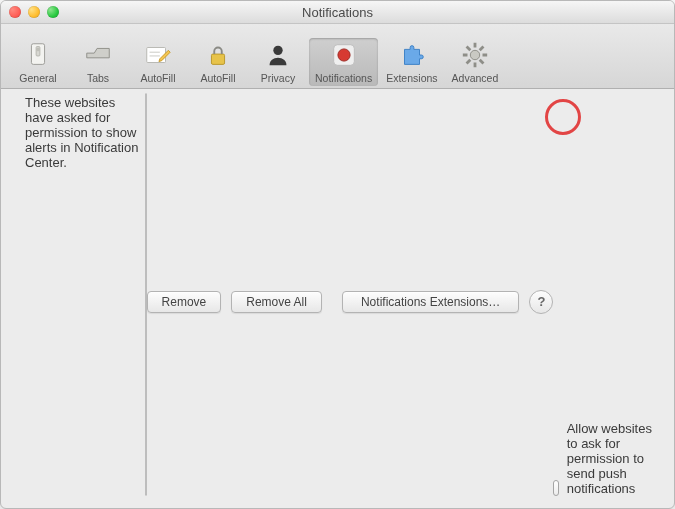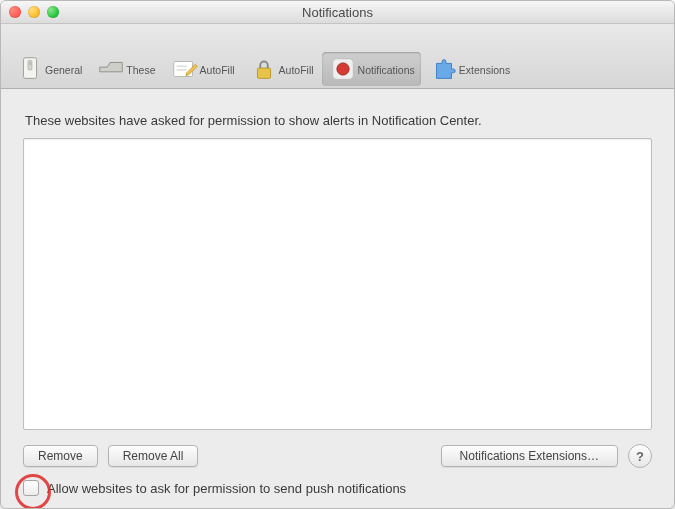--- a/index.html
+++ b/index.html
@@ -7,35 +7,35 @@
   
   .titlebar{height:22px;background:linear-gradient(#f6f6f6,#dcdcdc);border-bottom:1px solid #c4c4c4;display:flex;align-items:center;position:relative}
   .traffic{display:flex;gap:7px;margin-left:8px}
   .tl{width:12px;height:12px;border-radius:50%;box-shadow:inset 0 0 1px rgba(0,0,0,.35)}
   .tl.red{background:radial-gradient(circle at 30% 30%,#ff8a80,#ff5f57 60%,#e0443e)}
   .tl.yel{background:radial-gradient(circle at 30% 30%,#ffe083,#ffbd2e 60%,#e0a528)}
   .tl.grn{background:radial-gradient(circle at 30% 30%,#8ee58e,#28c940 60%,#1fa334)}
   .title{position:absolute;left:0;right:0;text-align:center;font-size:13px;color:#4a4a4a;pointer-events:none}
   
   .toolbar{height:62px;background:linear-gradient(#e9e9e9,#d6d6d6);border-bottom:1px solid #b0b0b0;display:flex;align-items:flex-end;padding:0 8px 2px 8px;gap:2px}
-  .tbtn{display:flex;flex-direction:row;align-items:center;justify-content:flex-end;padding:2px 6px 2px 6px;border-radius:4px;min-width:46px;cursor:default}
+  .tbtn{display:flex;flex-direction:column;align-items:center;justify-content:flex-end;padding:2px 6px 2px 6px;border-radius:4px;min-width:46px;cursor:default}
   .tbtn.sel{background:linear-gradient(#cfcfcf,#b9b9b9);box-shadow:inset 0 1px 2px rgba(0,0,0,.25)}
   .tlabel{font-size:10.5px;color:#555;margin-top:2px;white-space:nowrap}
   .ticon{width:30px;height:30px;display:flex;align-items:center;justify-content:center}
   .ticon svg{width:30px;height:30px}
   
-  .content{flex:1;padding:22px 22px 12px 22px;display:flex;flex-direction:column;min-height:0}
+  .content{flex:1;padding:4px 22px 12px 22px;display:flex;min-height:0}
   .desc{font-size:13px;color:#3a3a3a;margin:2px 2px 10px 2px}
   .listbox{flex:1;background:#fff;border:1px solid #bdbdbd;border-radius:2px;box-shadow:inset 0 1px 2px rgba(0,0,0,.07)}
   .row{display:flex;align-items:center;gap:10px;margin-top:14px}
   .spacer{flex:1}
   .btn{height:22px;padding:0 14px;font-size:12px;color:#444;background:linear-gradient(#fdfdfd,#e7e7e7);border:1px solid #b3b3b3;border-radius:4px;box-shadow:0 1px 0 rgba(255,255,255,.6) inset,0 1px 1px rgba(0,0,0,.08);cursor:default;white-space:nowrap}
   .btn.wide{padding:0 18px}
   .help{width:22px;height:22px;border-radius:50%;border:1px solid #b3b3b3;background:linear-gradient(#fdfdfd,#e7e7e7);display:flex;align-items:center;justify-content:center;color:#666;font-weight:bold;font-size:13px;cursor:default}
-  .chkrow{display:flex;align-items:center;gap:8px;margin-top:12px;position:relative}
+  .chkrow{display:flex;align-items:flex-end;gap:8px;margin-top:12px;position:relative}
   .chk{width:14px;height:14px;border:1px solid #a5a5a5;border-radius:3px;background:linear-gradient(#fff,#ececec);box-shadow:inset 0 1px 0 #fff}
   .chklabel{font-size:13px;color:#3a3a3a}
   .highlight{position:absolute;left:-8px;top:-6px;width:30px;height:30px;border:3px solid rgba(225,40,40,.85);border-radius:50%;pointer-events:none}
 </style>
 </head>
 <body>
 
 <div class="window">
 
   <div class="titlebar">
@@ -57,21 +57,21 @@
           </svg>
       </span>
       <span class="tlabel">General</span>
     </div>
     <div class="tbtn">
       <span class="ticon">
         <svg viewBox="0 0 32 32">
             <path d="M4 14h8l3-5h13v10H4z" fill="#cfcfca" stroke="#8e8e88"></path>
           </svg>
       </span>
-      <span class="tlabel">These</span>
+      <span class="tlabel">Tabs</span>
     </div>
     <div class="tbtn">
       <span class="ticon">
         <svg viewBox="0 0 32 32">
             <rect x="4" y="8" width="20" height="16" rx="1" fill="#fff" stroke="#b5b5b0"></rect>
             <line x1="7" y1="13" x2="18" y2="13" stroke="#c8c8c2"></line>
             <line x1="7" y1="17" x2="18" y2="17" stroke="#c8c8c2"></line>
             <path d="M18 20 L27 11l2 2-9 9-3 1z" fill="#f4c551" stroke="#c79a2a"></path>
           </svg>
       </span>
@@ -79,37 +79,64 @@
     </div>
     <div class="tbtn">
       <span class="ticon">
         <svg viewBox="0 0 32 32">
             <rect x="9" y="15" width="14" height="11" rx="1.5" fill="#e7c34a" stroke="#b8962b"></rect>
             <path d="M12 15v-3a4 4 0 0 1 8 0v3" fill="none" stroke="#8a8a84" stroke-width="2"></path>
           </svg>
       </span>
       <span class="tlabel">AutoFill</span>
     </div>
+    <div class="tbtn">
+      <span class="ticon">
+        <svg viewBox="0 0 32 32">
+            <circle cx="16" cy="11" r="5" fill="#3a3a3a"></circle>
+            <path d="M7 27c0-5 4-8 9-8s9 3 9 8z" fill="#3a3a3a"></path>
+          </svg>
+      </span>
+      <span class="tlabel">Privacy</span>
+    </div>
     <div class="tbtn sel">
       <span class="ticon">
         <svg viewBox="0 0 32 32">
             <rect x="5" y="5" width="22" height="22" rx="4" fill="#efefef" stroke="#bcbcbc"></rect>
             <circle cx="16" cy="16" r="6.5" fill="#d63a32"></circle>
             <circle cx="16" cy="16" r="6.5" fill="none" stroke="#9a2520"></circle>
           </svg>
       </span>
       <span class="tlabel">Notifications</span>
     </div>
     <div class="tbtn">
       <span class="ticon">
         <svg viewBox="0 0 32 32">
             <path d="M8 10h6v-2a2 2 0 1 1 4 0v2h6v6h2a2 2 0 1 1 0 4h-2v6H8z" fill="#6aa9e8" stroke="#3b7fc4"></path>
           </svg>
       </span>
       <span class="tlabel">Extensions</span>
+    </div>
+    <div class="tbtn">
+      <span class="ticon">
+        <svg viewBox="0 0 32 32">
+            <circle cx="16" cy="16" r="5" fill="#c9c9c3" stroke="#8e8e88"></circle>
+            <g stroke="#8e8e88" stroke-width="3">
+              <line x1="16" y1="3" x2="16" y2="8"></line>
+              <line x1="16" y1="24" x2="16" y2="29"></line>
+              <line x1="3" y1="16" x2="8" y2="16"></line>
+              <line x1="24" y1="16" x2="29" y2="16"></line>
+              <line x1="7" y1="7" x2="11" y2="11"></line>
+              <line x1="21" y1="21" x2="25" y2="25"></line>
+              <line x1="25" y1="7" x2="21" y2="11"></line>
+              <line x1="11" y1="21" x2="7" y2="25"></line>
+            </g>
+          </svg>
+      </span>
+      <span class="tlabel">Advanced</span>
     </div>
   </div>
 
   <div class="content">
     <div class="desc">These websites have asked for permission to show alerts in Notification Center.</div>
     <div class="listbox"></div>
 
     <div class="row">
       <button class="btn">Remove</button>
       <button class="btn">Remove All</button>

